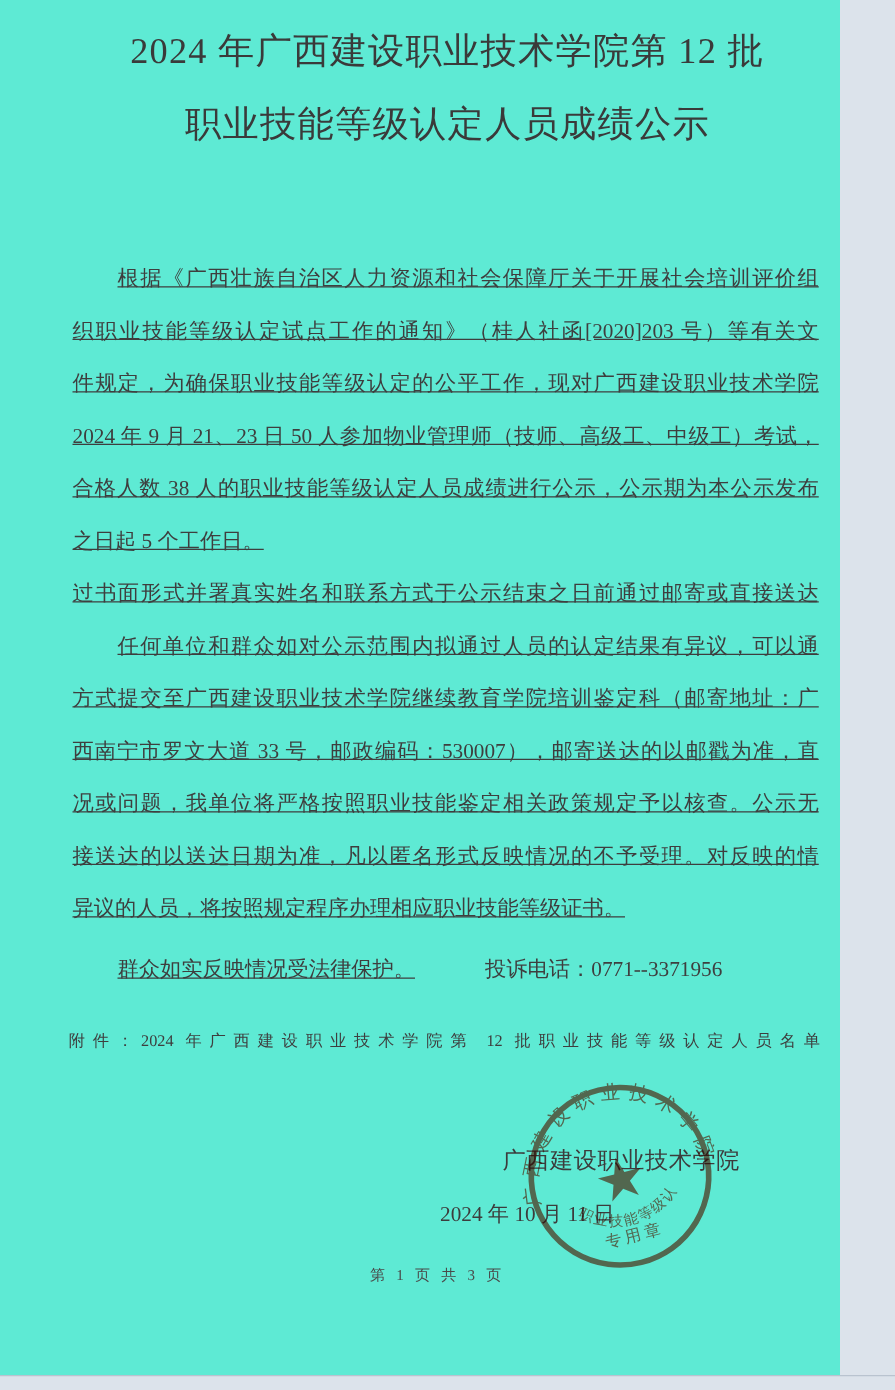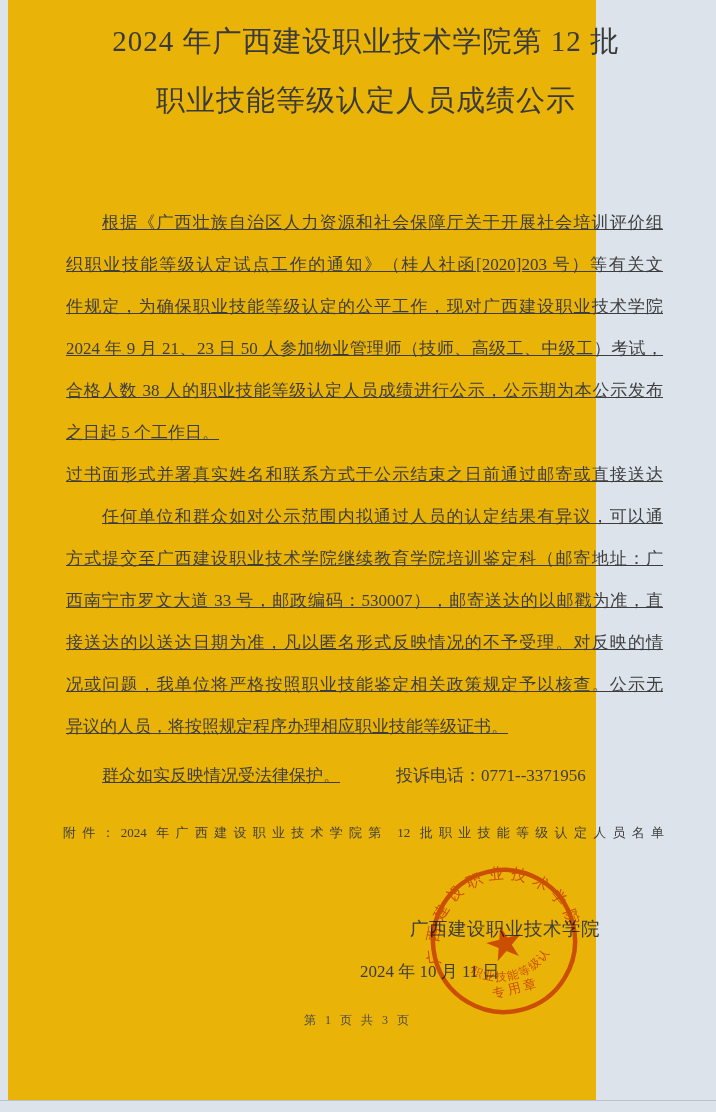--- a/index.html
+++ b/index.html
@@ -4,22 +4,22 @@
 <style>
   html,body{margin:0;padding:0;}
   body{
     width:716px;height:1112px;
     background:#dce3eb;
     font-family:"Liberation Serif","DejaVu Serif",serif;
     position:relative;overflow:hidden;
   }
   .canvas{position:absolute;left:0;top:0;width:716px;height:1112px;}
   .page{
-    position:absolute;left:8px;top:0;width:588px;height:1100px;
-    background:#eab308;
+    position:absolute;left:0;top:0;width:672px;height:1100px;
+    background:#5eead4;
   }
   .page-gap{
     position:absolute;left:0;top:1100px;width:716px;height:12px;
     background:#dce3eb;border-top:1px solid #b9c3cf;box-sizing:border-box;
   }
   .title{
     position:absolute;left:0;top:12px;width:716px;
     text-align:center;font-size:29px;line-height:59px;
     color:#3a3a3a;letter-spacing:1px;
   }
@@ -82,22 +82,22 @@
           <div class="bline">件规定，为确保职业技能等级认定的公平工作，现对广西建设职业技术学院</div>
           <div class="bline">2024 年 9 月 21、23 日 50 人参加物业管理师（技师、高级工、中级工）考试，</div>
           <div class="bline">合格人数 38 人的职业技能等级认定人员成绩进行公示，公示期为本公示发布</div>
           <div class="bline last">之日起 5 个工作日。</div>
         </div>
       <div class="paragraph">
           <div class="bline">过书面形式并署真实姓名和联系方式于公示结束之日前通过邮寄或直接送达</div>
           <div class="bline first">任何单位和群众如对公示范围内拟通过人员的认定结果有异议，可以通</div>
           <div class="bline">方式提交至广西建设职业技术学院继续教育学院培训鉴定科（邮寄地址：广</div>
           <div class="bline">西南宁市罗文大道 33 号，邮政编码：530007），邮寄送达的以邮戳为准，直</div>
+          <div class="bline">况或问题，我单位将严格按照职业技能鉴定相关政策规定予以核查。公示无</div>
           <div class="bline">接送达的以送达日期为准，凡以匿名形式反映情况的不予受理。对反映的情</div>
-          <div class="bline">况或问题，我单位将严格按照职业技能鉴定相关政策规定予以核查。公示无</div>
           <div class="bline last">异议的人员，将按照规定程序办理相应职业技能等级证书。</div>
         </div>
     </div>
 
     <div class="notice-row">
       <span class="statement">群众如实反映情况受法律保护。</span><span class="hotline">投诉电话：0771--3371956</span>
     </div>
 
     <div class="attachment">附件：2024 年广西建设职业技术学院第 12 批职业技能等级认定人员名单</div>
 

